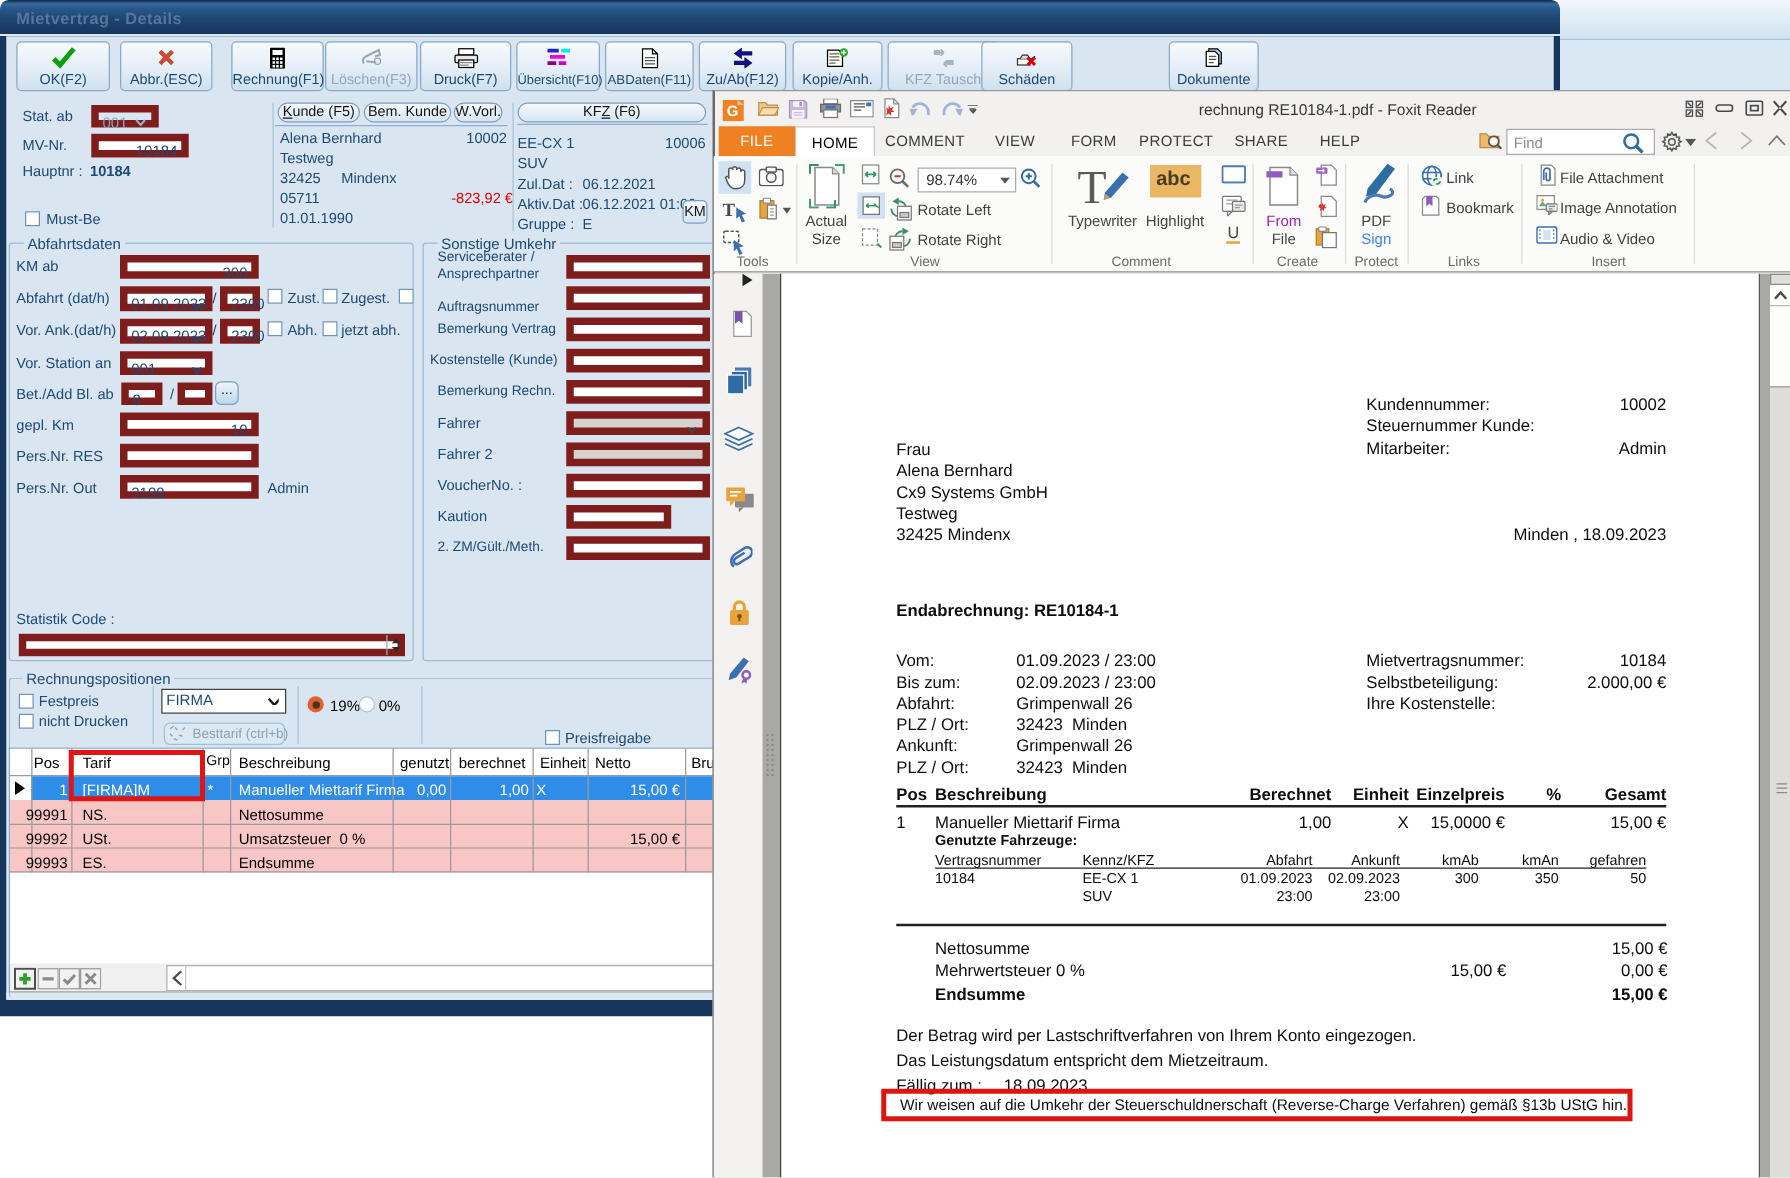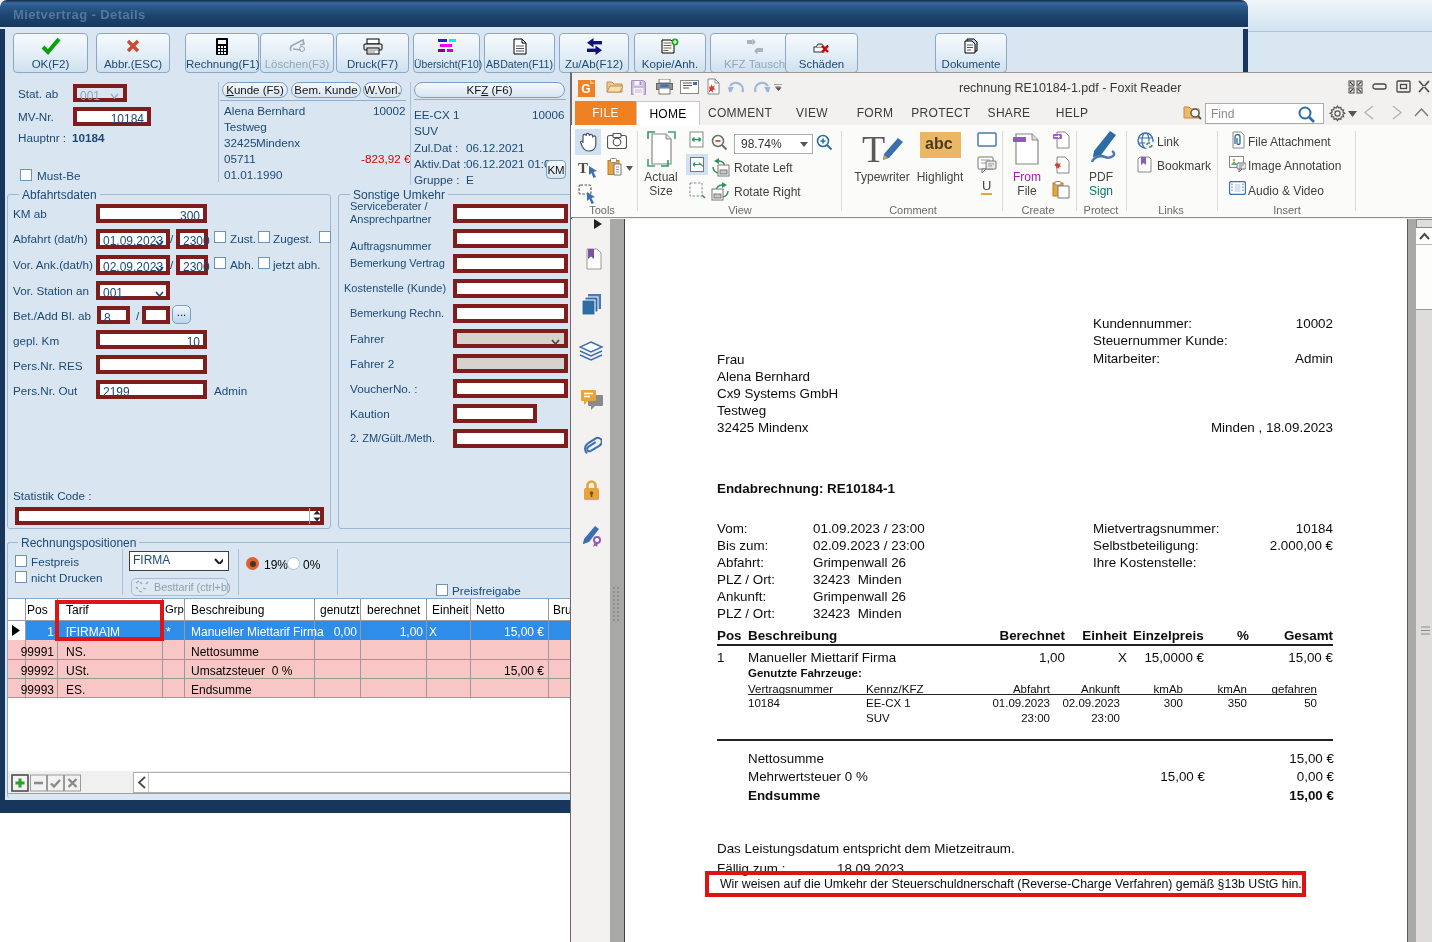--- a/index.html
+++ b/index.html
@@ -9,21 +9,21 @@
 #bg .grad{position:absolute;left:0;top:0;width:184px;height:32px;background:linear-gradient(#f0f6fb,#d2e2f0);border-bottom:1px solid #a9c4dd}
 #lw{left:0;top:0;width:1248px;height:813px;background:linear-gradient(180deg,#0f2743 0,#38699f 3px,#2b5a8f 6px,#1e4570 15px,#16375f 27px,#dce8f3 27px,#dce8f3 29px,#16365c 29px,#16365c 100%);border-radius:7px 7px 0 0}
 #lw .title{position:absolute;left:13px;top:7px;font-size:13px;font-weight:bold;color:#54779e;letter-spacing:.4px}
 #lwc{left:5px;top:29px;width:1238px;height:770px;background:#d9e6f2;overflow:hidden}
 .lab{position:absolute;font-size:11.7px;color:#1c4976;white-space:nowrap}
 .lab2{font-size:11px !important}
 .tbtn{position:absolute;top:33px;height:40px;border:1px solid #8aa9c9;border-radius:4px;background:linear-gradient(#f6fafd,#e3eef7 55%,#cfe0ee);text-align:center;font-size:11.5px;color:#1c4976;white-space:nowrap}
 .tbtn .bl{position:absolute;bottom:2px;width:100%;left:0}
 .tbtn .ic{position:absolute;top:3px;left:0;width:100%;height:18px;display:flex;align-items:center;justify-content:center}
 .tbtn.dis{color:#93a6bb}
-.inp{position:absolute;background:#fff;border:4px solid #7f1d1d;font-size:12px;color:#1c4976;padding:1px 3px;line-height:14px;white-space:nowrap}
+.inp{position:absolute;background:#fff;border:6px solid #7f1d1d;font-size:12px;color:#1c4976;padding:1px 3px;line-height:14px;white-space:nowrap}
 .inp.r{text-align:right}
 .inp.gray{background:#d9e6f2;color:#8fa3b8}
 .chk{position:absolute;width:12px;height:12px;background:#fff;border:1px solid #6e93b8}
 .grp{position:absolute;border:1px solid #9db9d2;border-radius:3px}
 .gt{position:absolute;font-size:12px;color:#1c4976;background:#d9e6f2;padding:0 3px;white-space:nowrap}
 .pill{position:absolute;height:16px;border:1px solid #7d9ec0;border-radius:8px;background:linear-gradient(#f6fafd,#d6e5f2);font-size:11.5px;color:#151515;text-align:center;line-height:15px;white-space:nowrap;overflow:hidden}
 .chev{position:absolute;width:9px;height:6px}
 .vsep{position:absolute;width:1px;background:#a9c2d8}
 svg{display:block}
 
@@ -200,21 +200,21 @@
 
  <div class="vsep" style="left:218px;top:82px;height:100px"></div>
  <div class="pill" style="left:222px;top:82px;width:66px"><u>K</u>unde (F5)</div>
  <div class="pill" style="left:291px;top:82px;width:70px">Bem. Kunde</div>
  <div class="pill" style="left:363px;top:82px;width:39px">W.Vorl.</div>
  <div class="vsep" style="left:220px;top:100px;height:1px;width:186px;background:#8fafcc"></div>
  <div class="lab" style="left:224px;top:104px">Alena Bernhard</div>
  <div class="lab" style="left:373px;top:104px">10002</div>
  <div class="lab" style="left:224px;top:120px">Testweg</div>
  <div class="lab" style="left:224px;top:136px">32425</div>
- <div class="lab" style="left:256px;top:136px">Mindenx</div>
+ <div class="lab" style="left:273px;top:136px">Mindenx</div>
  <div class="lab" style="left:224px;top:152px">05711</div>
  <div class="lab" style="left:361px;top:152px;color:#e00000">-823,92 €</div>
  <div class="lab" style="left:224px;top:168px">01.01.1990</div>
 
  <div class="vsep" style="left:410px;top:82px;height:103px"></div>
  <div class="pill" style="left:414px;top:82px;width:151px">KF<u>Z</u> (F6)</div>
  <div class="vsep" style="left:414px;top:99px;height:1px;width:152px;background:#8fafcc"></div>
  <div class="lab" style="left:414px;top:108px">EE-CX 1</div>
  <div class="lab" style="left:532px;top:108px">10006</div>
  <div class="lab" style="left:414px;top:124px">SUV</div>
@@ -741,21 +741,21 @@
  <div class="rsep" style="left:1076px"></div>
 
  <div class="a" style="left:1086px;top:129px">
       <svg width="32" height="40">
         <path d="M8 22 L24 2 L30 6 L15 26 L7 28z" fill="#2e6da4"></path>
         <path d="M7 28 l2 -6 4.5 3.5z" fill="#2e6da4"></path>
         <path d="M26 22 c6 4 -2 8 -7 6 -6 -2.5 -12 1 -13 5" stroke="#4a7ab5" stroke-width="2.5" fill="none"></path>
       </svg>
     </div>
  <div class="rlab" style="left:1078px;top:170px;width:46px;font-size:12px;color:#444">PDF</div>
- <div class="rlab" style="left:1078px;top:184px;width:46px;font-size:12px;color:#0f766e">Sign</div>
+ <div class="rlab" style="left:1078px;top:184px;width:46px;font-size:12px;color:#3b82f6">Sign</div>
  <div class="rlab" style="left:1078px;width:46px">Protect</div>
  <div class="rsep" style="left:1126px"></div>
 
  <div class="a" style="left:1137px;top:132px">
       <svg width="17" height="17">
         <circle cx="8.5" cy="8.5" r="7.5" fill="none" stroke="#3a6fb0" stroke-width="1.4"></circle>
         <ellipse cx="8.5" cy="8.5" rx="3.5" ry="7.5" fill="none" stroke="#3a6fb0" stroke-width="1.2"></ellipse>
         <path d="M1.5 6 h14 M1.5 11 h9" stroke="#3a6fb0" stroke-width="1.2"></path>
         <rect x="8" y="9.5" width="9" height="7" rx="2" fill="#f2f1f0"></rect>
         <path d="M10 13 a2 2 0 0 1 2-2 h1 M15 13 a2 2 0 0 1 -2 2 h-1" stroke="#2e9960" stroke-width="1.4" fill="none"></path>
@@ -967,18 +967,19 @@
  <div class="pt s pr" style="left:1050px;top:712px">23:00</div>
  <div class="pt s pr" style="left:1120px;top:712px">23:00</div>
  <div class="a" style="left:717px;top:739px;width:616px;height:2px;background:#222"></div>
  <div class="pt" style="left:748px;top:751px">Nettosumme</div>
  <div class="pt pr" style="left:1334px;top:751px">15,00 €</div>
  <div class="pt" style="left:748px;top:769px">Mehrwertsteuer 0 %</div>
  <div class="pt pr" style="left:1205px;top:769px">15,00 €</div>
  <div class="pt pr" style="left:1334px;top:769px">0,00 €</div>
  <div class="pt b" style="left:748px;top:788px">Endsumme</div>
  <div class="pt b pr" style="left:1334px;top:788px">15,00 €</div>
+ <div class="pt" style="left:717px;top:821px">Der Betrag wird per Lastschriftverfahren von Ihrem Konto eingezogen.</div>
  <div class="pt" style="left:717px;top:841px">Das Leistungsdatum entspricht dem Mietzeitraum.</div>
  <div class="pt" style="left:717px;top:861px">Fällig zum :</div>
- <div class="pt" style="left:837px;top:861px">18.09.2023</div>
+ <div class="pt" style="left:803px;top:861px">18.09.2023</div>
  <div class="a" style="left:705px;top:871px;width:601px;height:26px;border:4px solid #dd1512"></div>
  <div class="pt" style="left:720px;top:877px;font-size:12.3px">Wir weisen auf die Umkehr der Steuerschuldnerschaft (Reverse-Charge Verfahren) gemäß §13b UStG hin.</div>
 </div>
 
 </body></html>

